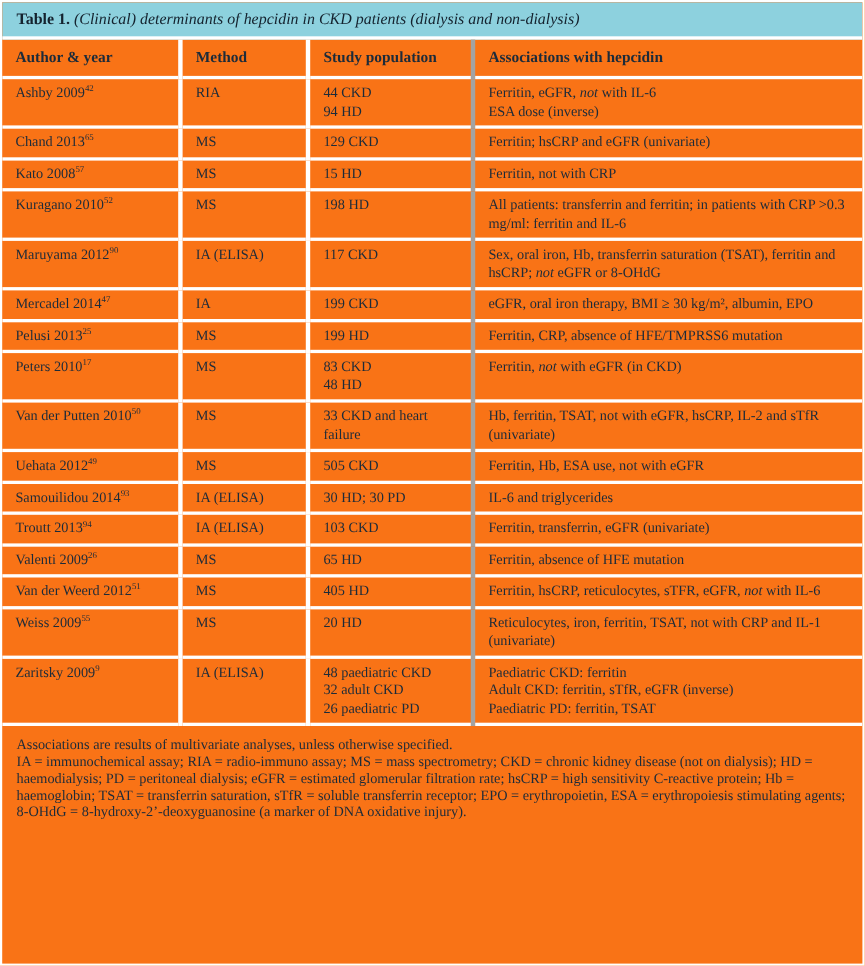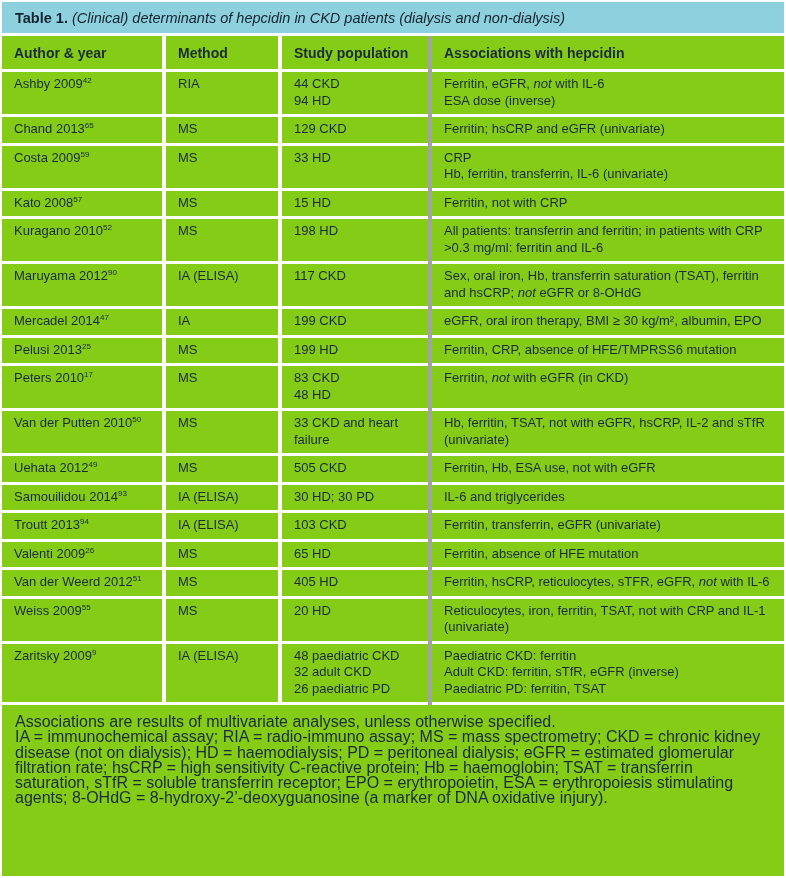--- a/index.html
+++ b/index.html
@@ -1,21 +1,21 @@
 <!DOCTYPE html>
 <html><head>
 <meta charset="utf-8">
 <style>
   html, body { margin: 0; padding: 0; background: #ffffff; }
   .page {
     width: 786px; height: 878px;
     box-sizing: border-box;
-    background: #84cc16;
+    background: #f97316;
     border: 2px solid #ffffff;
-    font-family: Liberation Sans, sans-serif;
+    font-family: Liberation Serif, serif;
     color: #1c2b3a;
     overflow: hidden;
   }
   .title-bar {
     background: #8dd1de;
     padding: 7px 12px 6px 13px;
     border-bottom: 3px solid #ffffff;
     font-size: 14.5px;
     line-height: 18px;
     color: #14222e;
@@ -43,21 +43,21 @@
     line-height: 16.5px;
     padding: 4px 10px 5px 12px;
   }
   .c-author { width: 138px; border-right: 4px solid #ffffff; }
   .c-method { width: 90px;  border-right: 4px solid #ffffff; }
   .c-pop    { width: 124px; border-right: 4px solid #a3a3a3; }
   .c-assoc  { }
   sup { font-size: 0.62em; line-height: 0; }
   .footnote {
     padding: 9px 14px 6px 13px;
-    font-size: 16px;
+    font-size: 13px;
     line-height: 15.3px;
     color: #1c2b3a;
   }
   .footnote p { margin: 0; }
 </style>
 </head>
 <body>
 
 <div class="page">
 
@@ -80,26 +80,20 @@
           <td class="c-author">Ashby 2009<sup>42</sup></td>
           <td class="c-method">RIA</td>
           <td class="c-pop">44 CKD<br>94 HD</td>
           <td class="c-assoc">Ferritin, eGFR, <i>not</i> with IL-6<br>ESA dose (inverse)</td>
         </tr>
         <tr>
           <td class="c-author">Chand 2013<sup>65</sup></td>
           <td class="c-method">MS</td>
           <td class="c-pop">129 CKD</td>
           <td class="c-assoc">Ferritin; hsCRP and eGFR (univariate)</td>
-        </tr>
-        <tr>
-          <td class="c-author">Costa 2009<sup>59</sup></td>
-          <td class="c-method">MS</td>
-          <td class="c-pop">33 HD</td>
-          <td class="c-assoc">CRP<br>Hb, ferritin, transferrin, IL-6 (univariate)</td>
         </tr>
         <tr>
           <td class="c-author">Kato 2008<sup>57</sup></td>
           <td class="c-method">MS</td>
           <td class="c-pop">15 HD</td>
           <td class="c-assoc">Ferritin, not with CRP</td>
         </tr>
         <tr>
           <td class="c-author">Kuragano 2010<sup>52</sup></td>
           <td class="c-method">MS</td>

